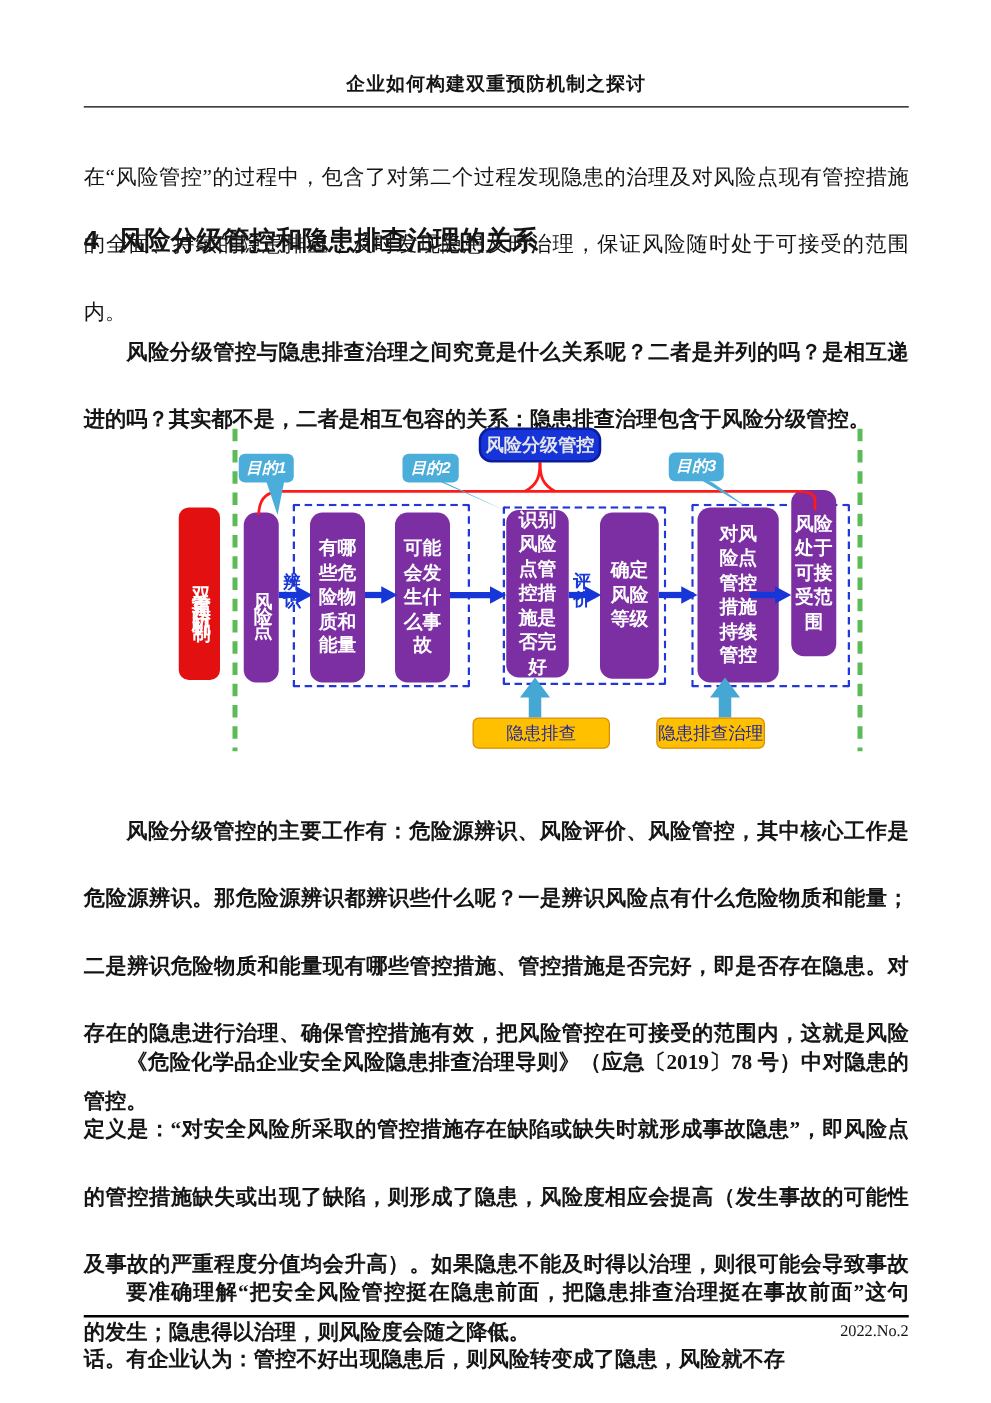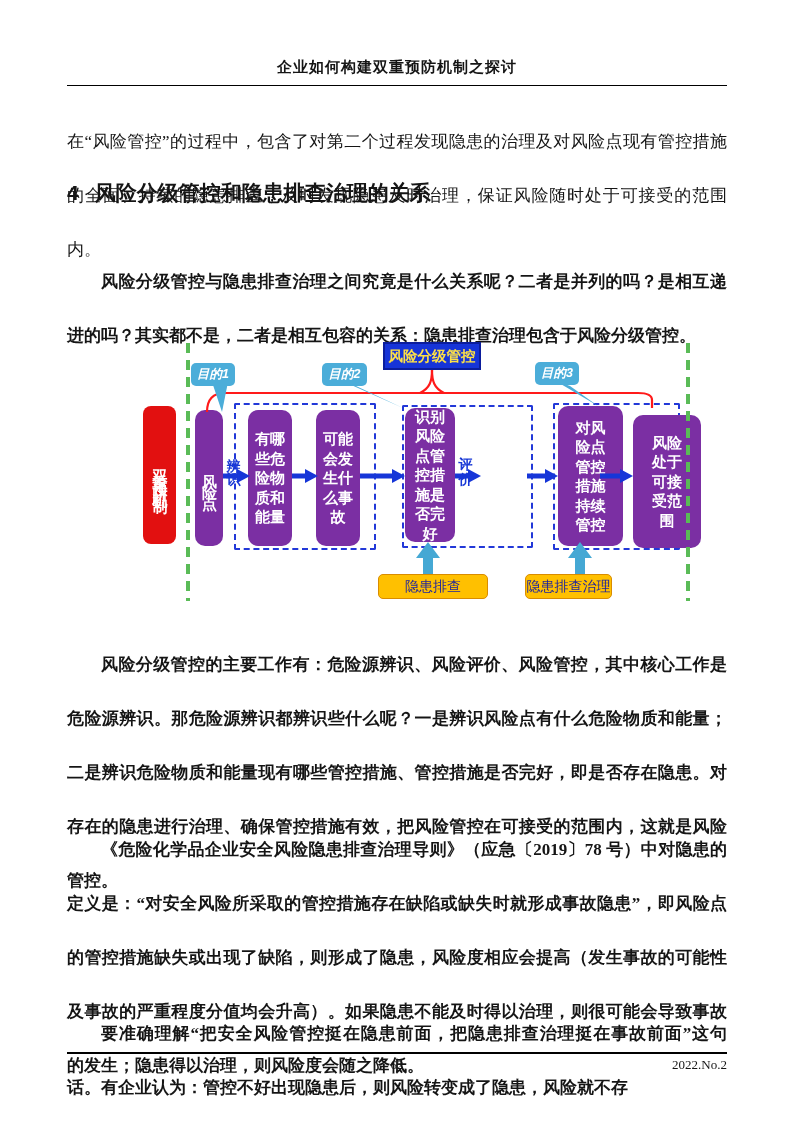--- a/index.html
+++ b/index.html
@@ -18,21 +18,21 @@
   .indent{text-indent:2em;font-weight:bold;}
   .section-heading{position:absolute;left:67px;width:660px;top:176px;font-size:21px;
         font-weight:bold;line-height:34px;font-family:"Liberation Sans","DejaVu Sans",sans-serif;}
   .section-heading .num{margin-right:16px;}
   
   .diagram{position:absolute;left:140px;top:336px;width:560px;height:272px;
         font-family:"Liberation Sans","DejaVu Sans",sans-serif;}
   .diagram *{box-sizing:border-box;}
   .dg-abs{position:absolute;}
   .dg-title{left:243px;top:6px;width:98px;height:28px;background:#1634d8;border:2px solid #0b1d9c;
-        border-radius:0;color:#fde047;font-size:14.5px;font-weight:bold;display:flex;
+        border-radius:10px;color:#e5e5e5;font-size:14.5px;font-weight:bold;display:flex;
         align-items:center;justify-content:center;z-index:4;}
   .bubble{height:23px;background:#4badd9;border-radius:5px;color:#fff;font-size:12.5px;
         font-weight:bold;display:flex;align-items:center;justify-content:center;z-index:4;font-style:italic;}
   .mech-box{left:3px;top:70px;width:33px;height:138px;background:#e21010;border-radius:8px;
         color:#fff;display:flex;align-items:center;justify-content:center;z-index:2;}
   .mech-box .vtext{writing-mode:vertical-rl;text-orientation:upright;font-size:15px;
         font-weight:bold;letter-spacing:6px;}
   .step{background:#7b2fa3;border-radius:10px;color:#fff;display:flex;align-items:center;
         justify-content:center;z-index:2;}
   .step .htext{width:32px;font-size:15px;line-height:19.5px;font-weight:bold;text-align:center;
@@ -116,24 +116,27 @@
     </div>
     <div class="dg-abs step" style="left:108px;top:74px;width:44px;height:136px">
       <span class="htext">有哪些危险物质和能量</span>
     </div>
     <div class="dg-abs step" style="left:176px;top:74px;width:44px;height:136px">
       <span class="htext">可能会发生什么事故</span>
     </div>
     <div class="dg-abs step" style="left:265px;top:72px;width:50px;height:134px">
       <span class="htext">识别风险点管控措施是否完好</span>
     </div>
+    <div class="dg-abs step" style="left:340px;top:74px;width:47px;height:133px">
+      <span class="htext">确定风险等级</span>
+    </div>
     <div class="dg-abs step" style="left:418px;top:70px;width:65px;height:140px">
       <span class="htext">对风险点管控措施持续管控</span>
     </div>
-    <div class="dg-abs step" style="left:493px;top:79px;width:68px;height:133px">
+    <div class="dg-abs step" style="left:493px;top:56px;width:36px;height:133px">
       <span class="htext">风险处于可接受范围</span>
     </div>
 
     <div class="dg-abs proc-label" style="left:85px;top:110px">辨识</div>
     <div class="dg-abs proc-label" style="left:317px;top:110px">评价</div>
 
     <div class="dg-abs ybox" style="left:238px;width:110px">隐患排查</div>
     <div class="dg-abs ybox" style="left:385px;width:87px">隐患排查治理</div>
   </div>
 

